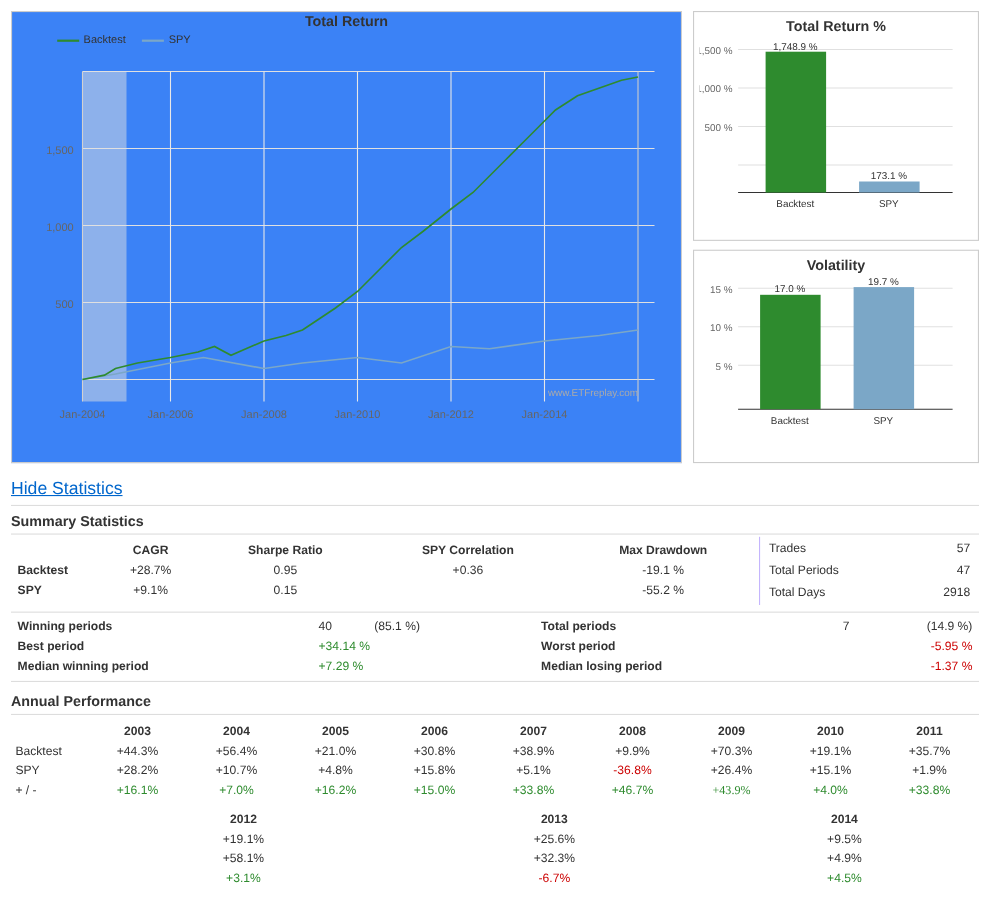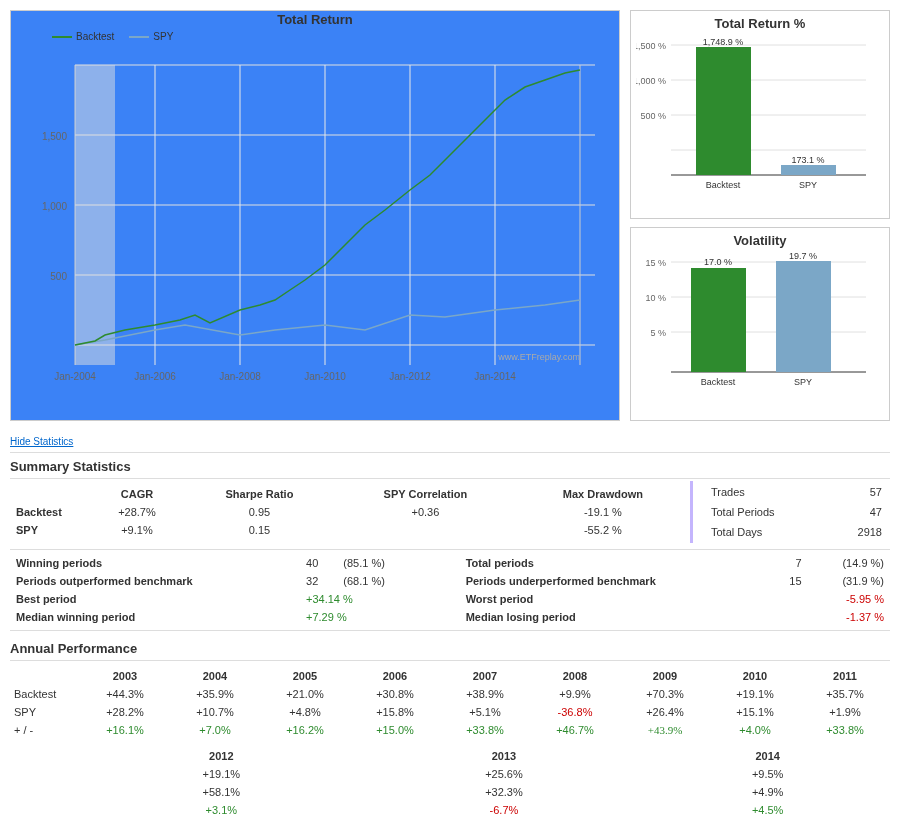--- a/index.html
+++ b/index.html
@@ -18,36 +18,36 @@
     
     .line-chart-area { position: relative; height: 360px; }
 
     
     .hide-stats-btn { 
       display: inline-block; 
       color: #0066cc; 
       cursor: pointer; 
       text-decoration: underline;
       padding: 5px 0;
-      font-size: 10px;
+      font-size: 16px;
       border-bottom: 1px solid #ddd;
       width: 100%;
     }
 
     .section-title { font-weight: bold; font-size: 13px; padding: 6px 0 4px 0; border-bottom: 1px solid #ddd; }
 
     .stats-table { width: 100%; border-collapse: collapse; margin: 6px 0; }
     .stats-table th { font-weight: bold; text-align: center; padding: 3px 6px; font-size: 11px; }
     .stats-table td { padding: 3px 6px; font-size: 11px; }
     .stats-table .row-label { font-weight: bold; }
     .stats-table .num { text-align: center; }
 
     .stats-two-col { display: flex; gap: 0; align-items: center; }
     .stats-left { flex: 1; }
-    .stats-right { width: 200px; border-left: 3px solid #c4b5fd; padding-left: 10px; }
+    .stats-right { width: 200px; border-left: 1px solid #c4b5fd; }
     .stats-right table { width: 100%; }
     .stats-right td { padding: 3px 6px; font-size: 11px; }
     .stats-right td:last-child { text-align: right; }
 
     .period-stats { width: 100%; border-collapse: collapse; margin: 4px 0; }
     .period-stats td { padding: 3px 6px; font-size: 11px; }
     .period-stats .bold { font-weight: bold; }
     .period-stats .green { color: #2e8b2e; }
     .period-stats .red { color: #cc0000; }
     .period-stats .right-align { text-align: right; }
@@ -245,29 +245,20 @@
         <tr>
       <td class="bold">Winning periods</td>
       <td>40</td>
       <td>(85.1 %)</td>
       <td style="width:40px;"></td>
       <td class="bold">Total periods</td>
       <td class="right-align">7</td>
       <td class="right-align">(14.9 %)</td>
     </tr>
     <tr>
-      <td class="bold">Periods outperformed benchmark</td>
-      <td>32</td>
-      <td>(68.1 %)</td>
-      <td></td>
-      <td class="bold">Periods underperformed benchmark</td>
-      <td class="right-align">15</td>
-      <td class="right-align">(31.9 %)</td>
-    </tr>
-    <tr>
       <td class="bold">Best period</td>
       <td colspan="2" class="green" style="color: rgb(46, 139, 46);">+34.14 %</td>
       <td></td>
       <td class="bold">Worst period</td>
       <td colspan="2" class="red right-align" style="color:#cc0000; text-align:right;">-5.95 %</td>
     </tr>
     <tr>
       <td class="bold">Median winning period</td>
       <td colspan="2" class="green" style="color: rgb(46, 139, 46);">+7.29 %</td>
       <td></td>
@@ -295,21 +286,21 @@
         <th>2008</th>
         <th>2009</th>
         <th>2010</th>
         <th>2011</th>
       </tr>
     </thead>
     <tbody>
       <tr>
         <td class="row-label">Backtest</td>
         <td>+44.3%</td>
-        <td>+35.9%</td>
+        <td>+56.4%</td>
         <td>+21.0%</td>
         <td>+30.8%</td>
         <td>+38.9%</td>
         <td>+9.9%</td>
         <td>+70.3%</td>
         <td>+19.1%</td>
         <td>+35.7%</td>
       </tr>
       <tr>
         <td class="row-label">SPY</td>

